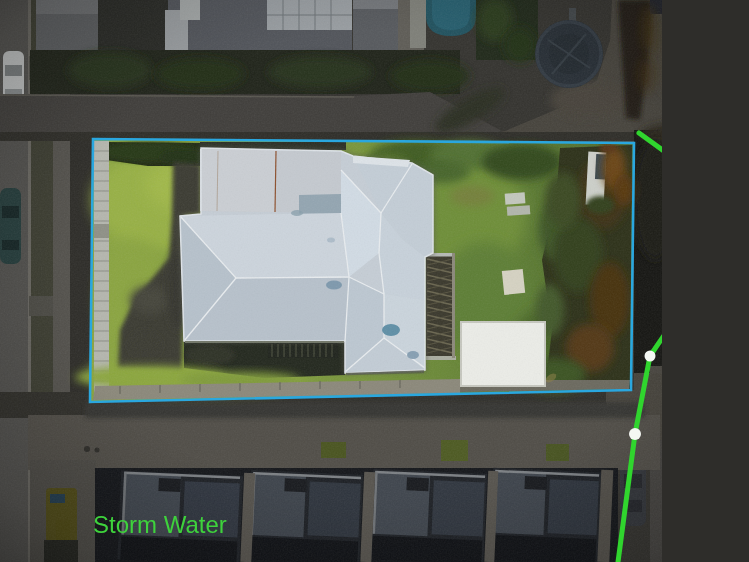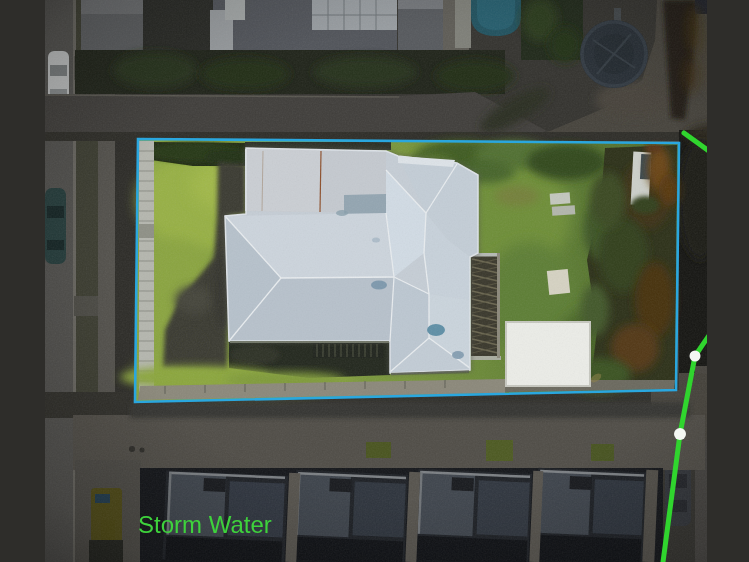--- a/index.html
+++ b/index.html
@@ -1,17 +1,17 @@
 <!DOCTYPE html>
 <html><head>
 <meta charset="utf-8">
 <style>
   html,body{margin:0;padding:0;background:#2e2d2a;}
   #scene{width:662px;height:562px;position:relative;overflow:hidden;
-    font-family:"Liberation Sans", sans-serif;padding-left:45px;}
+    font-family:"Liberation Sans", sans-serif;}
 </style>
 </head>
 <body>
 <div id="scene">
 <svg width="749" height="562" viewBox="0 0 749 562">
 <defs>
   <filter id="b2" x="-30%" y="-30%" width="160%" height="160%">
           <feGaussianBlur stdDeviation="2"></feGaussianBlur>
         </filter>
   <filter id="b4" x="-40%" y="-40%" width="180%" height="180%">

